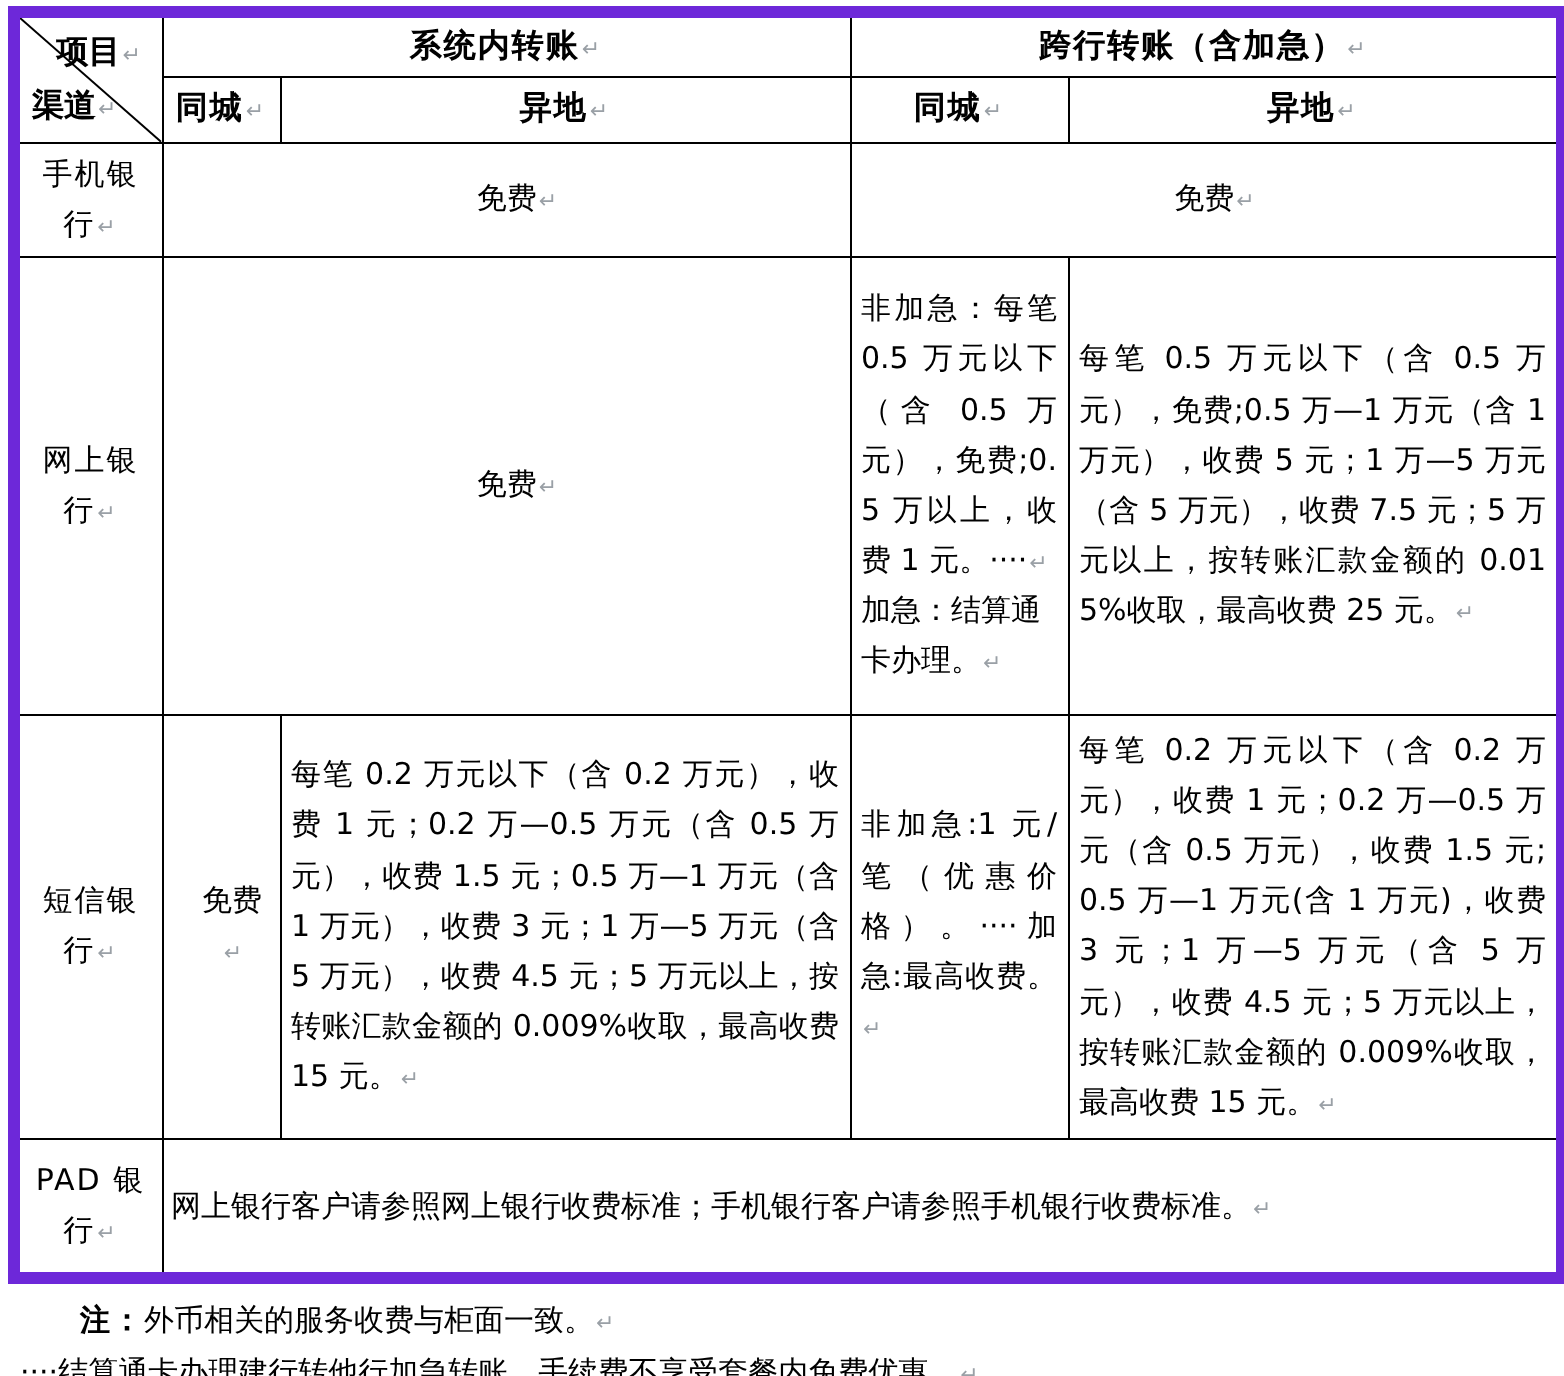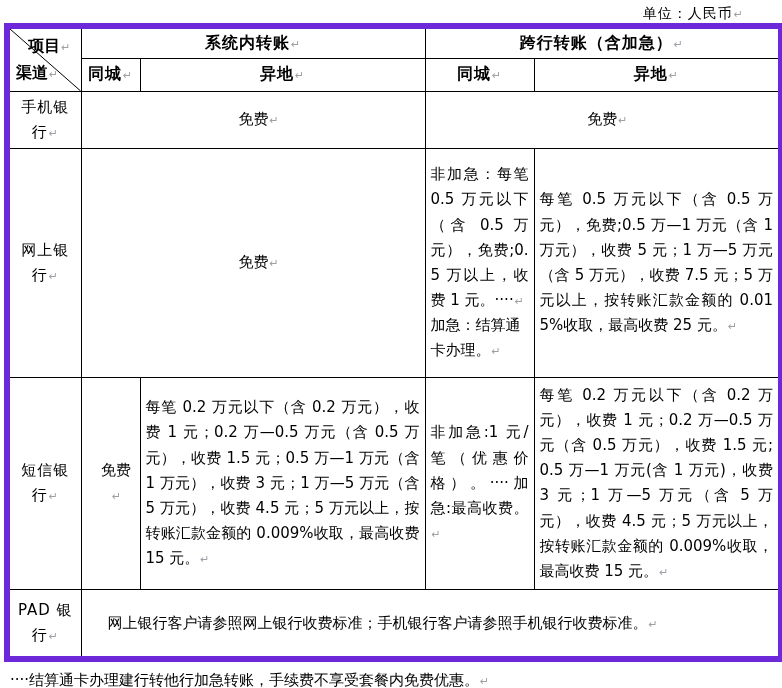--- a/index.html
+++ b/index.html
@@ -45,28 +45,27 @@
   
   .notes{margin-top:6px;font-size:15px;line-height:24px;}
   .note-1{padding-left:36px;}
   .note-2{padding-left:6px;}
   .note-prefix{font-weight:bold;letter-spacing:1px;}
   .squiggle{
     text-decoration:underline wavy #008000;
     text-decoration-thickness:1px;
     text-underline-offset:4px;
   }
-  .pad-cell{padding-left:26px;}
+  .pad-cell{padding-left:4px;}
 </style>
 </head>
 <body>
 
 <div class="page">
 
-  <div class="unit-line"><span>单位：人民币</span><span class="pm"></span></div>
 
   <table class="fee">
     <colgroup>
       <col style="width:74px">
         <col style="width:59px">
         <col style="width:285px">
         <col style="width:109px">
         <col style="width:247px">
     </colgroup>
 
@@ -125,16 +124,17 @@
     </tr>
 
     <tr style="height:70px">
       <td class="rowlabel"><span>PAD 银行</span><span class="pm"></span></td>
       <td colspan="4" class="pad-cell"><span>网上银行客户请参照网上银行收费标准；手机银行客户请参照手机银行收费标准。</span><span class="pm"></span></td>
     </tr>
   </tbody>
     </table>
 
   <div class="notes">
+    <div class="note-1"><span class="note-prefix">注：</span><span>外币相关的服务收费与柜面一致。</span><span class="pm"></span></div>
     <div class="note-2"><span>····</span><span>结算通卡办理</span><span class="squiggle">建行转他行加急转账</span><span>，手续费不享受套餐内免费优惠。</span><span class="pm"></span></div>
   </div>
 
 </div>
 
 </body></html>

